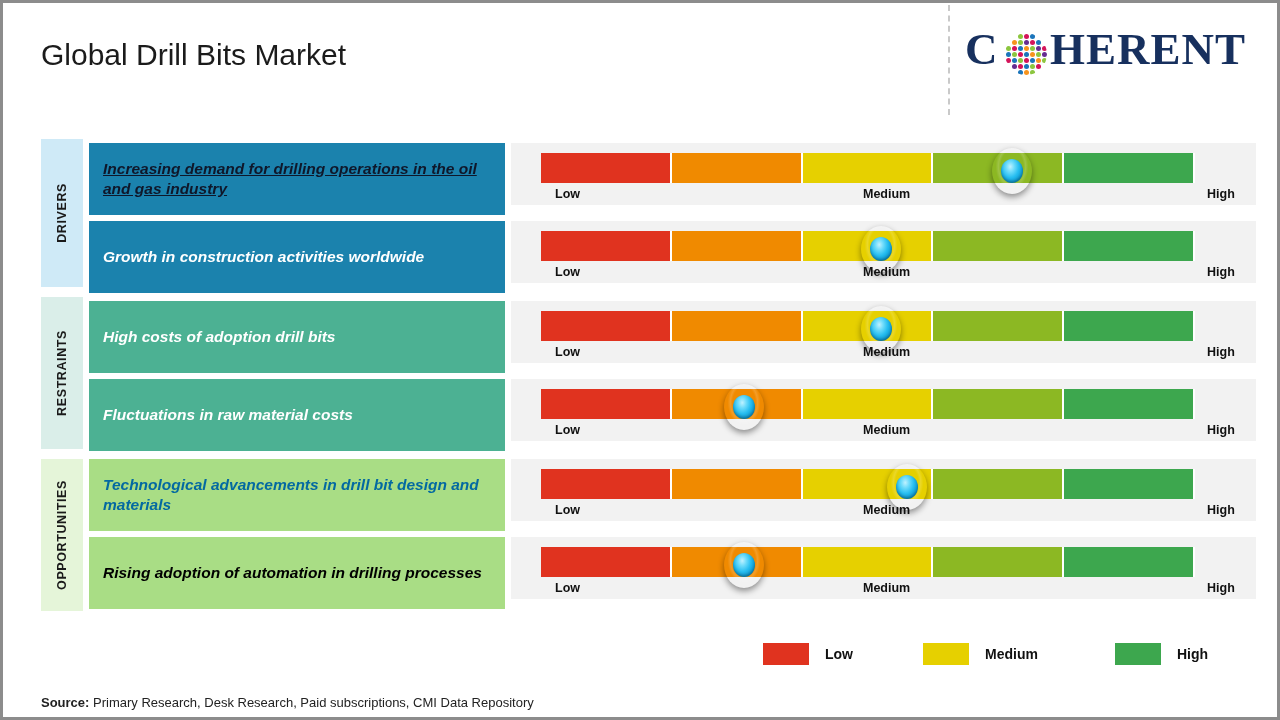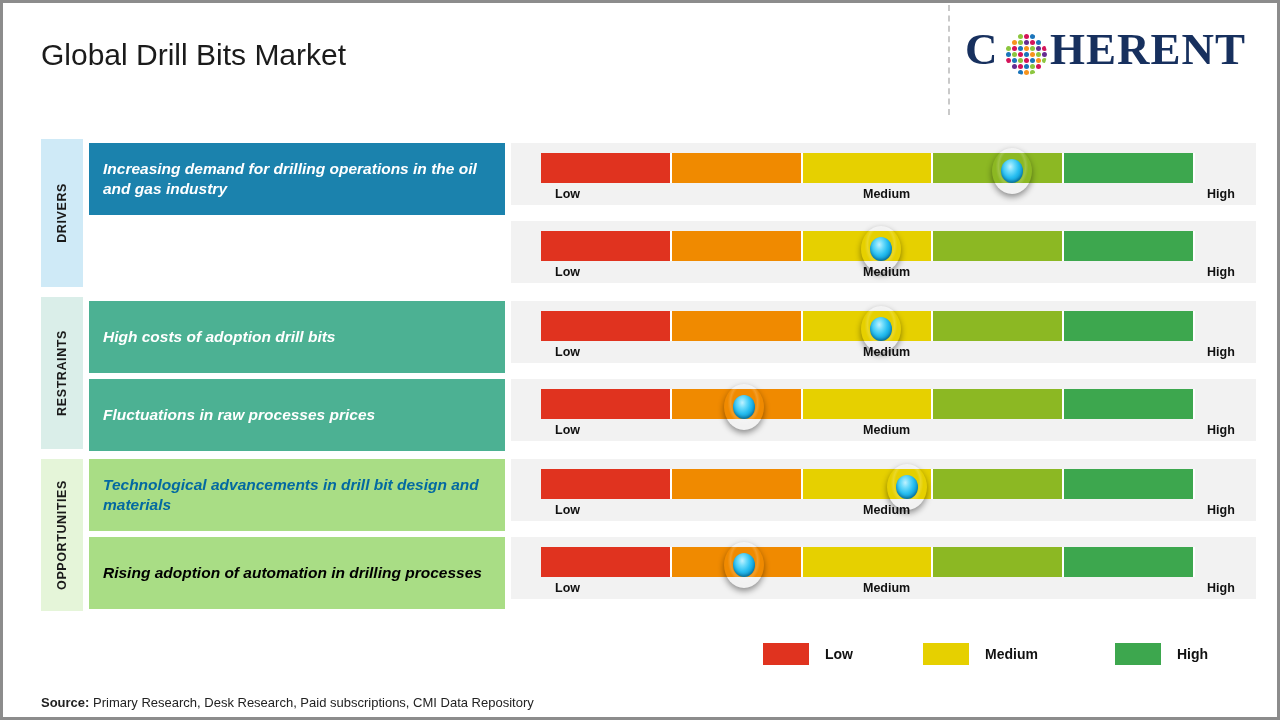--- a/index.html
+++ b/index.html
@@ -207,27 +207,30 @@
         </div>
         <div class="cat-band" style="top: 158px; height: 152px; background: rgb(218, 238, 233);">
           <span>RESTRAINTS</span>
         </div>
         <div class="cat-band" style="top: 320px; height: 152px; background: rgb(229, 245, 217);">
           <span>OPPORTUNITIES</span>
         </div>
       </div>
     <div class="factors-col">
         <div class="factor-box" style="top: 4px; height: 72px; background: rgb(27, 130, 173);">
-          <span style="color: #ffffff;">Increasing demand for drilling operations in the oil and gas industry</span>
+          <span style="color: #0f172a; text-decoration: underline;">Increasing demand for drilling operations in the oil and gas industry</span>
+        </div>
+        <div class="factor-box" style="top: 82px; height: 72px; background: rgb(27, 130, 173);">
+          <span style="color: rgb(255, 255, 255);">Growth in construction activities worldwide</span>
         </div>
         <div class="factor-box" style="top: 162px; height: 72px; background: rgb(76, 177, 147);">
           <span style="color: rgb(255, 255, 255);">High costs of adoption drill bits</span>
         </div>
         <div class="factor-box" style="top: 240px; height: 72px; background: rgb(76, 177, 147);">
-          <span style="color: rgb(255, 255, 255);">Fluctuations in raw processes prices</span>
+          <span style="color: rgb(255, 255, 255);">Fluctuations in raw material costs</span>
         </div>
         <div class="factor-box" style="top: 320px; height: 72px; background: rgb(169, 221, 133);">
           <span style="color: #0369a1;">Technological advancements in drill bit design and materials</span>
         </div>
         <div class="factor-box" style="top: 398px; height: 72px; background: rgb(169, 221, 133);">
           <span style="color: #000000;">Rising adoption of automation in drilling processes</span>
         </div>
       </div>
     <div class="bars-col">
         <div class="bar-row" style="top: 4px;">

